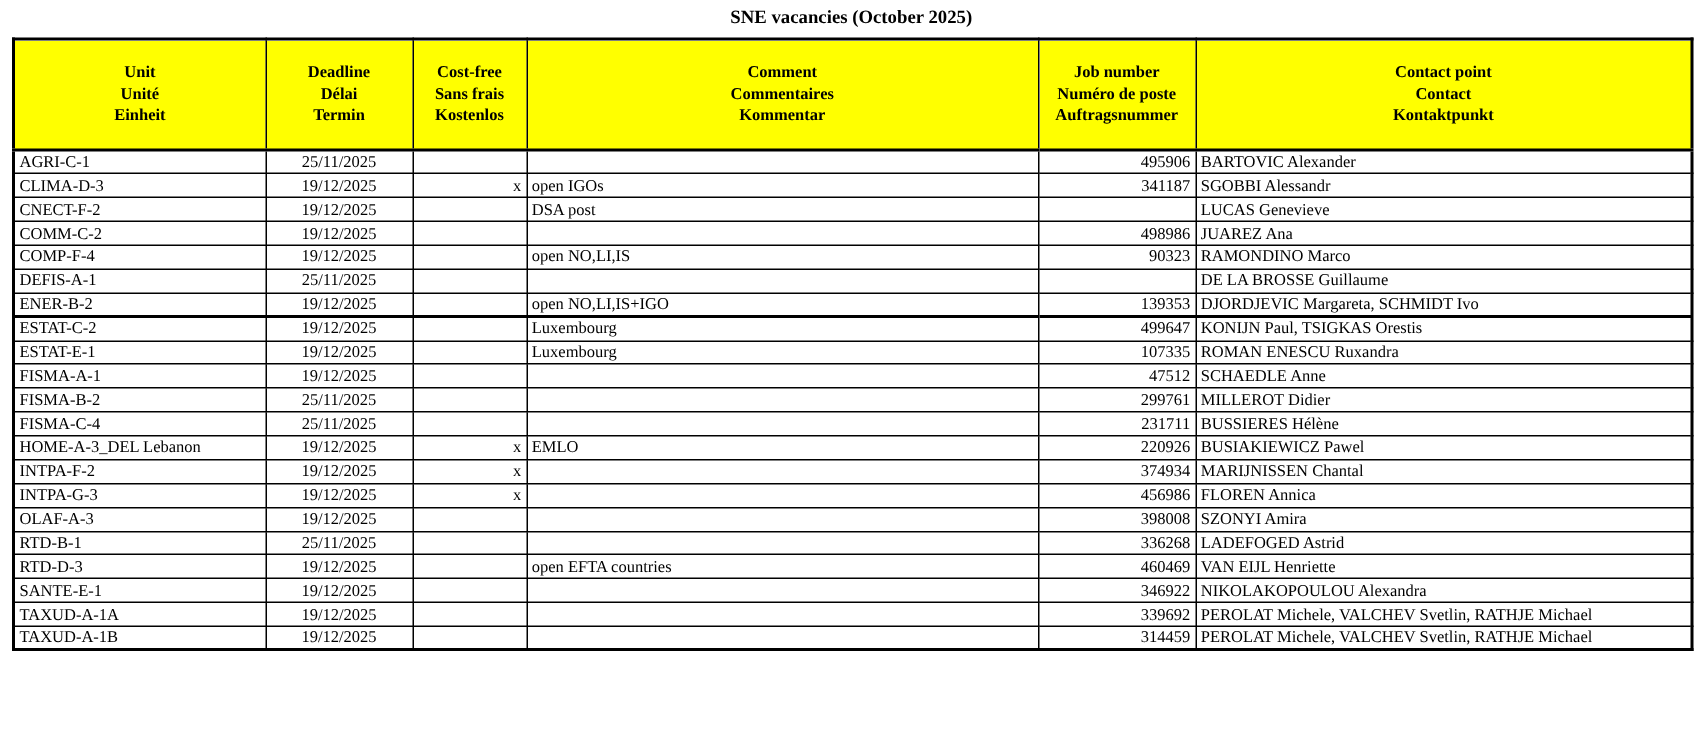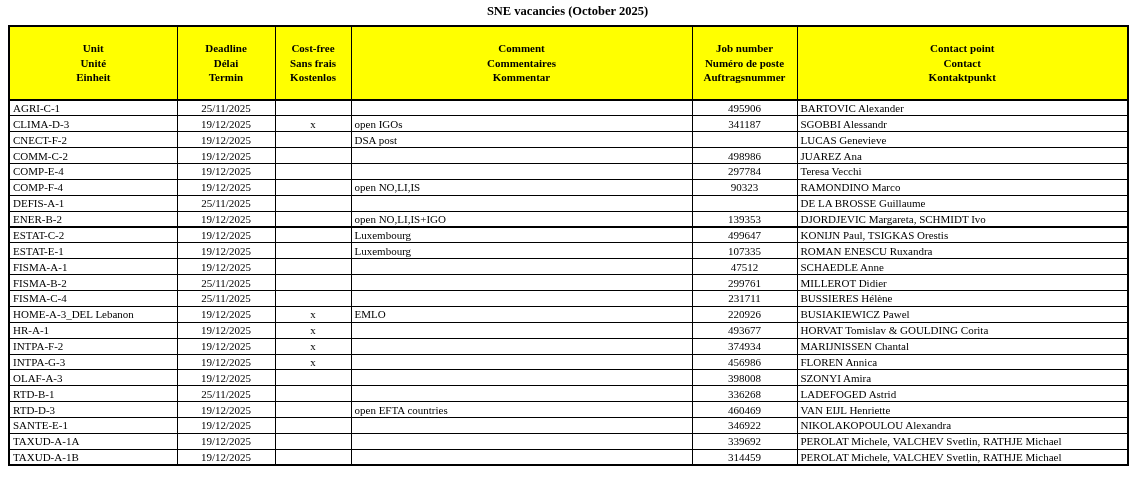--- a/index.html
+++ b/index.html
@@ -55,21 +55,21 @@
   }
   table.vac tbody tr { height: 15.88px; padding-left: 18px; }
   .col-unit     { width: 168px; }
   .col-deadline { width: 98px; }
   .col-costfree { width: 76px; }
   .col-comment  { width: 341px; }
   .col-jobnum   { width: 105px; }
   .col-contact  { width: 331px; }
   td.c-unit, td.c-comment, td.c-contact { text-align: left; }
   td.c-deadline, td.c-costfree, td.c-jobnum { text-align: center; }
-  th.thick-right, td.thick-right { border-right-width: 2px; }
+  th.thick-right, td.thick-right { border-right-width: 2px; text-align: right; }
   tr.group-end td { border-bottom-width: 2px; }
 </style>
 </head>
 <body>
 
 <div class="sheet">
 
   <div class="doc-title">SNE vacancies (October 2025)</div>
 
   <table class="vac">
@@ -130,28 +130,20 @@
         </tr>
         <tr>
           <td class="c-unit">COMM-C-2</td>
           <td class="c-deadline">19/12/2025</td>
           <td class="c-costfree thick-right"></td>
           <td class="c-comment"></td>
           <td class="c-jobnum thick-right">498986</td>
           <td class="c-contact">JUAREZ Ana</td>
         </tr>
         <tr>
-          <td class="c-unit">COMP-E-4</td>
-          <td class="c-deadline">19/12/2025</td>
-          <td class="c-costfree thick-right"></td>
-          <td class="c-comment"></td>
-          <td class="c-jobnum thick-right">297784</td>
-          <td class="c-contact">Teresa Vecchi</td>
-        </tr>
-        <tr>
           <td class="c-unit">COMP-F-4</td>
           <td class="c-deadline">19/12/2025</td>
           <td class="c-costfree thick-right"></td>
           <td class="c-comment">open NO,LI,IS</td>
           <td class="c-jobnum thick-right">90323</td>
           <td class="c-contact">RAMONDINO Marco</td>
         </tr>
         <tr>
           <td class="c-unit">DEFIS-A-1</td>
           <td class="c-deadline">25/11/2025</td>
@@ -210,28 +202,20 @@
         </tr>
         <tr>
           <td class="c-unit">HOME-A-3_DEL Lebanon</td>
           <td class="c-deadline">19/12/2025</td>
           <td class="c-costfree thick-right">x</td>
           <td class="c-comment">EMLO</td>
           <td class="c-jobnum thick-right">220926</td>
           <td class="c-contact">BUSIAKIEWICZ Pawel</td>
         </tr>
         <tr>
-          <td class="c-unit">HR-A-1</td>
-          <td class="c-deadline">19/12/2025</td>
-          <td class="c-costfree thick-right">x</td>
-          <td class="c-comment"></td>
-          <td class="c-jobnum thick-right">493677</td>
-          <td class="c-contact">HORVAT Tomislav &amp; GOULDING Corita</td>
-        </tr>
-        <tr>
           <td class="c-unit">INTPA-F-2</td>
           <td class="c-deadline">19/12/2025</td>
           <td class="c-costfree thick-right">x</td>
           <td class="c-comment"></td>
           <td class="c-jobnum thick-right">374934</td>
           <td class="c-contact">MARIJNISSEN Chantal</td>
         </tr>
         <tr>
           <td class="c-unit">INTPA-G-3</td>
           <td class="c-deadline">19/12/2025</td>

